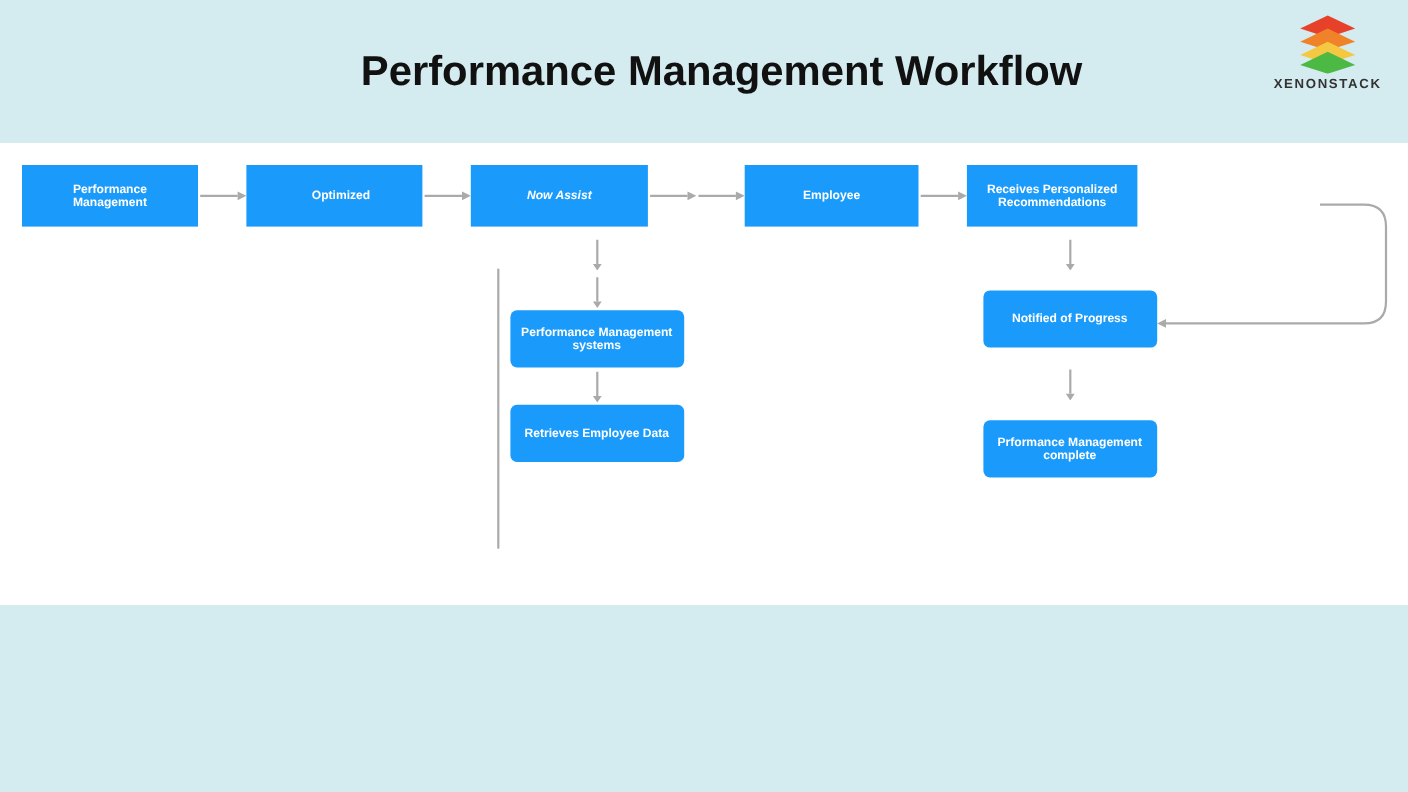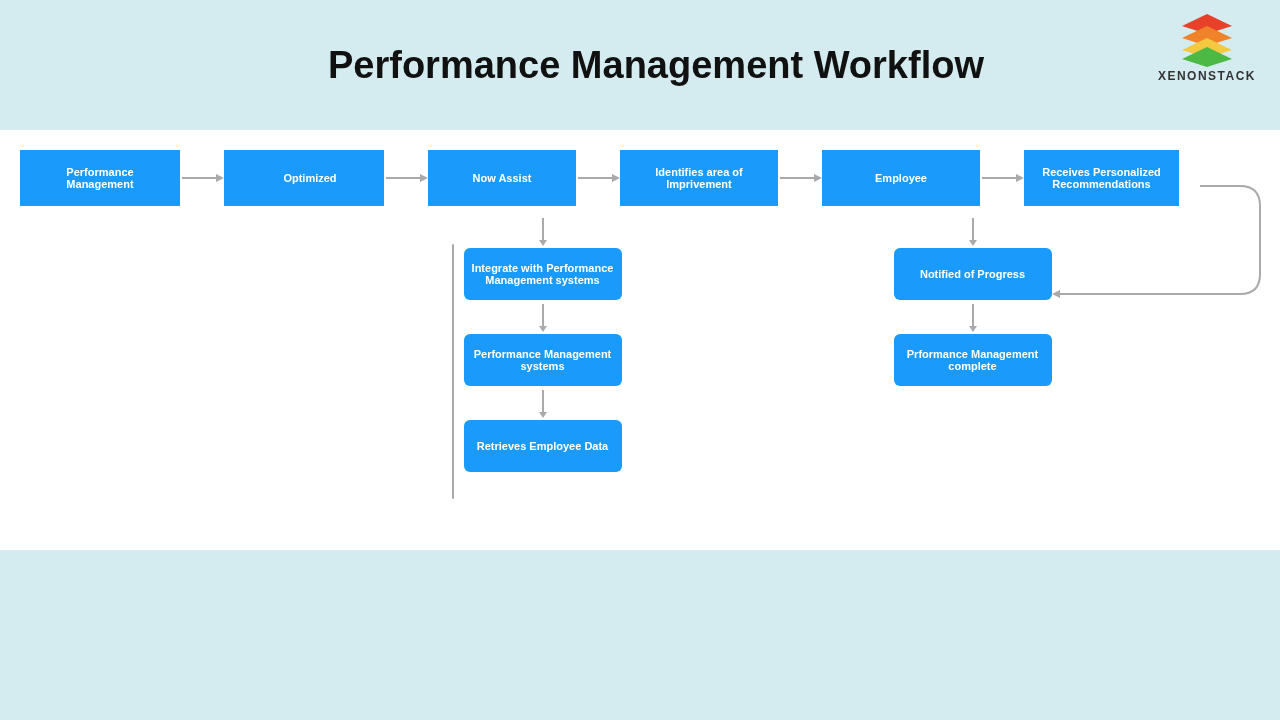--- a/index.html
+++ b/index.html
@@ -174,35 +174,31 @@
         <span style="white-space:pre-line;">Optimized</span>
       </div>
 
       <div class="arrow-right">
         <svg viewBox="0 0 44 20">
             <line x1="2" y1="10" x2="36" y2="10" stroke="#aaa" stroke-width="2"></line>
             <polygon points="36,6 44,10 36,14" fill="#aaa"></polygon>
           </svg>
       </div>
 
-      <div class="node node-large" style="width:148px;">
+      <div class="node node-large" style="width:161px;font-style:italic;">
         <span style="white-space:pre-line;">Now Assist</span>
       </div>
 
       <div class="arrow-right">
         <svg viewBox="0 0 44 20">
             <line x1="2" y1="10" x2="36" y2="10" stroke="#aaa" stroke-width="2"></line>
             <polygon points="36,6 44,10 36,14" fill="#aaa"></polygon>
           </svg>
       </div>
 
-      <div class="node node-large" style="width:158px;">
-        <span style="white-space:pre-line;">Identifies area of
-Imprivement</span>
-      </div>
 
       <div class="arrow-right">
         <svg viewBox="0 0 44 20">
             <line x1="2" y1="10" x2="36" y2="10" stroke="#aaa" stroke-width="2"></line>
             <polygon points="36,6 44,10 36,14" fill="#aaa"></polygon>
           </svg>
       </div>
 
       <div class="node node-large" style="width:158px;">
         <span style="white-space:pre-line;">Employee</span>
@@ -225,24 +221,20 @@
 
       <div style="position:absolute; left: 440px; top: 0; display:flex; flex-direction:column; align-items:center; width:165px;">
 
         <div class="arrow-down">
           <svg viewBox="0 0 20 30">
               <line x1="10" y1="2" x2="10" y2="24" stroke="#aaa" stroke-width="2"></line>
               <polygon points="6,24 14,24 10,30" fill="#aaa"></polygon>
             </svg>
         </div>
 
-        <div class="node-sub">
-          <span style="white-space:pre-line;">Integrate with Performance
-Management systems</span>
-        </div>
         <div class="arrow-down">
           <svg viewBox="0 0 20 30">
               <line x1="10" y1="2" x2="10" y2="24" stroke="#aaa" stroke-width="2"></line>
               <polygon points="6,24 14,24 10,30" fill="#aaa"></polygon>
             </svg>
         </div>
 
         <div class="node-sub">
           <span style="white-space:pre-line;">Performance Management
 systems</span>
@@ -254,21 +246,21 @@
             </svg>
         </div>
 
         <div class="node-sub">
           <span style="white-space:pre-line;">Retrieves Employee Data</span>
         </div>
       </div>
 
       <div style="position:absolute; left:432px; top:30px; width:2px; height:255px; background:#aaa; border-radius:2px;"></div>
 
-      <div style="position:absolute; left: 870px; top: 0; display:flex; flex-direction:column; align-items:center; width:165px;">
+      <div style="position:absolute; left: 870px; top: 0; display:flex; flex-direction:column; align-items:center; width:165px;gap:16px;">
 
         <div class="arrow-down">
           <svg viewBox="0 0 20 30">
               <line x1="10" y1="2" x2="10" y2="24" stroke="#aaa" stroke-width="2"></line>
               <polygon points="6,24 14,24 10,30" fill="#aaa"></polygon>
             </svg>
         </div>
 
         <div class="node-sub">
           <span style="white-space:pre-line;">Notified of Progress</span>

